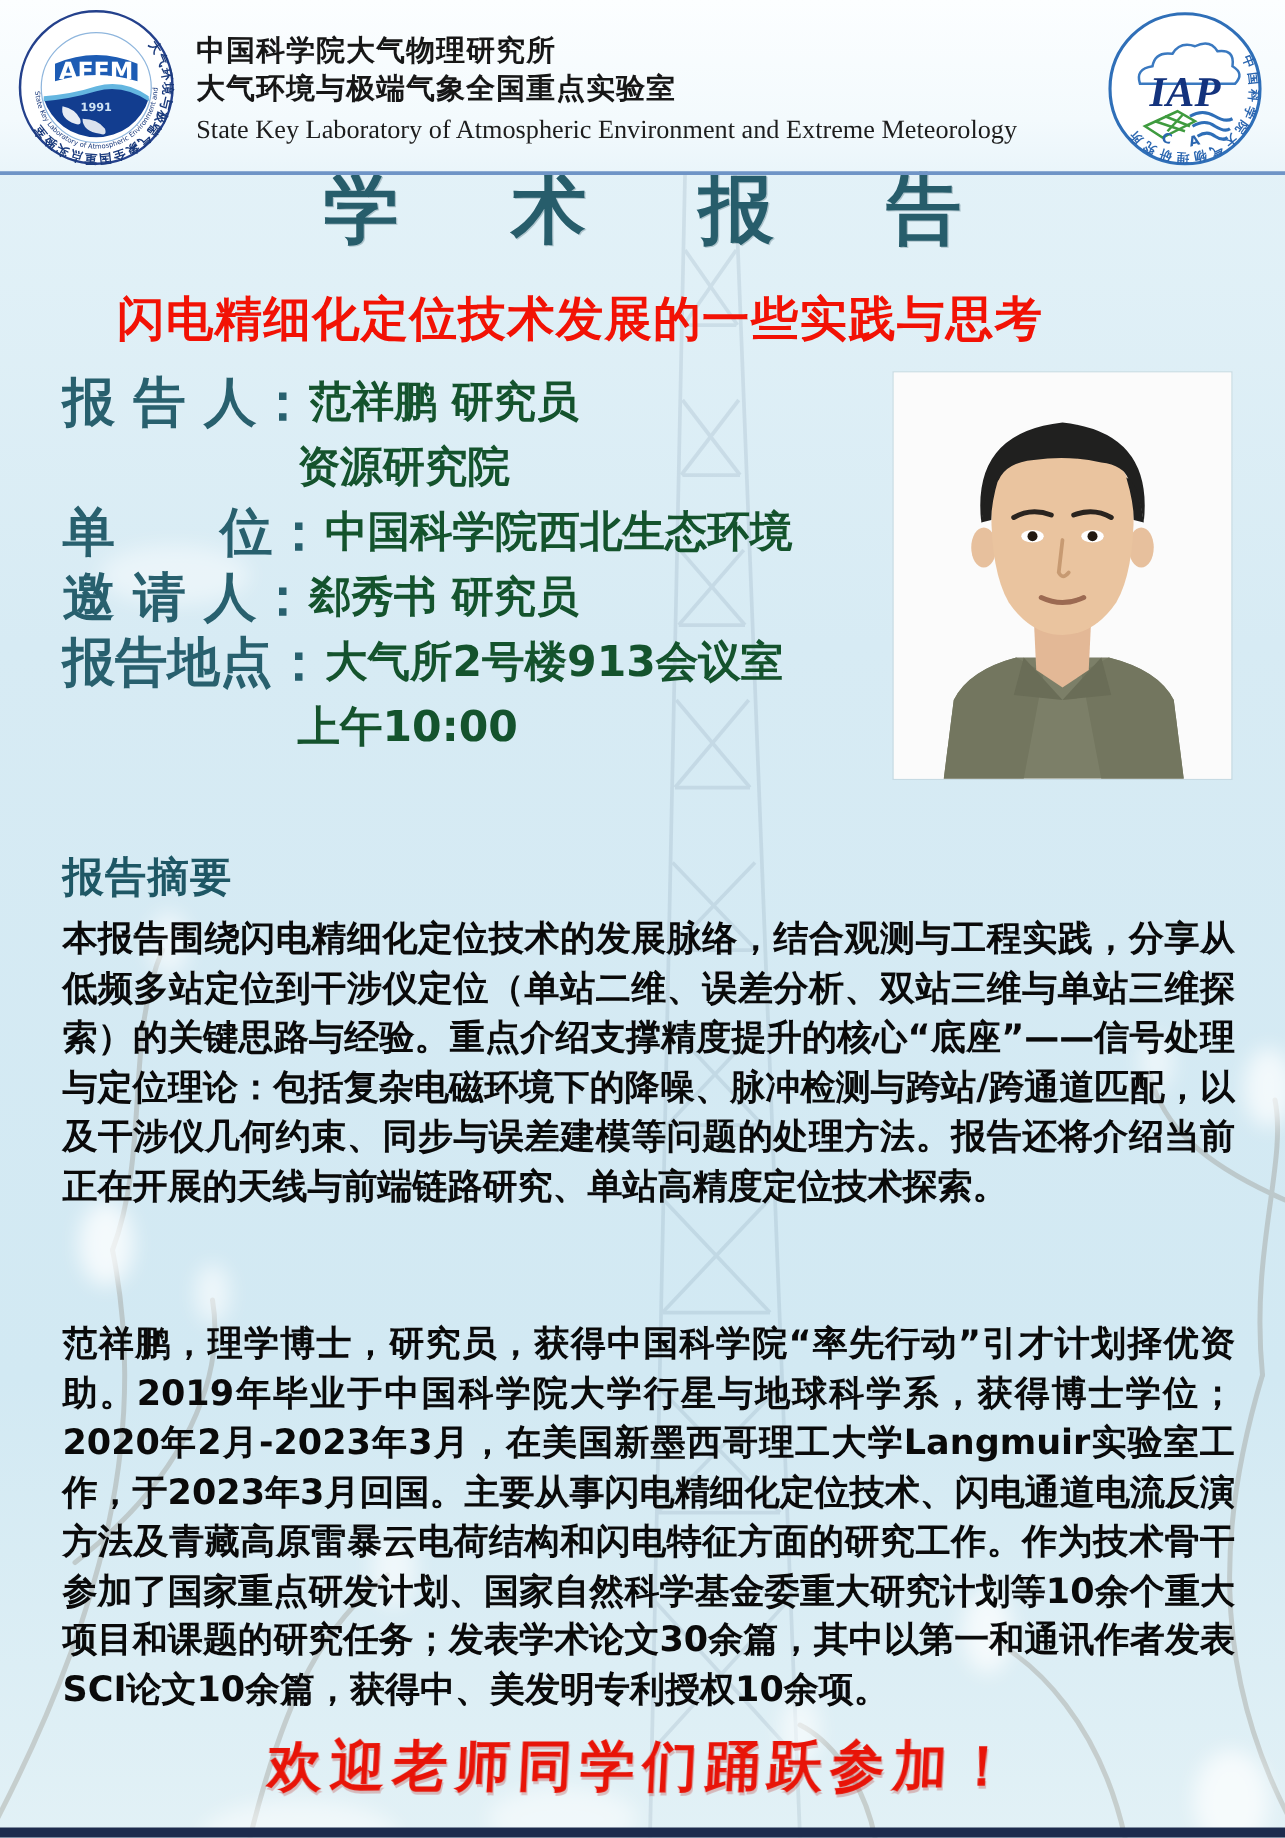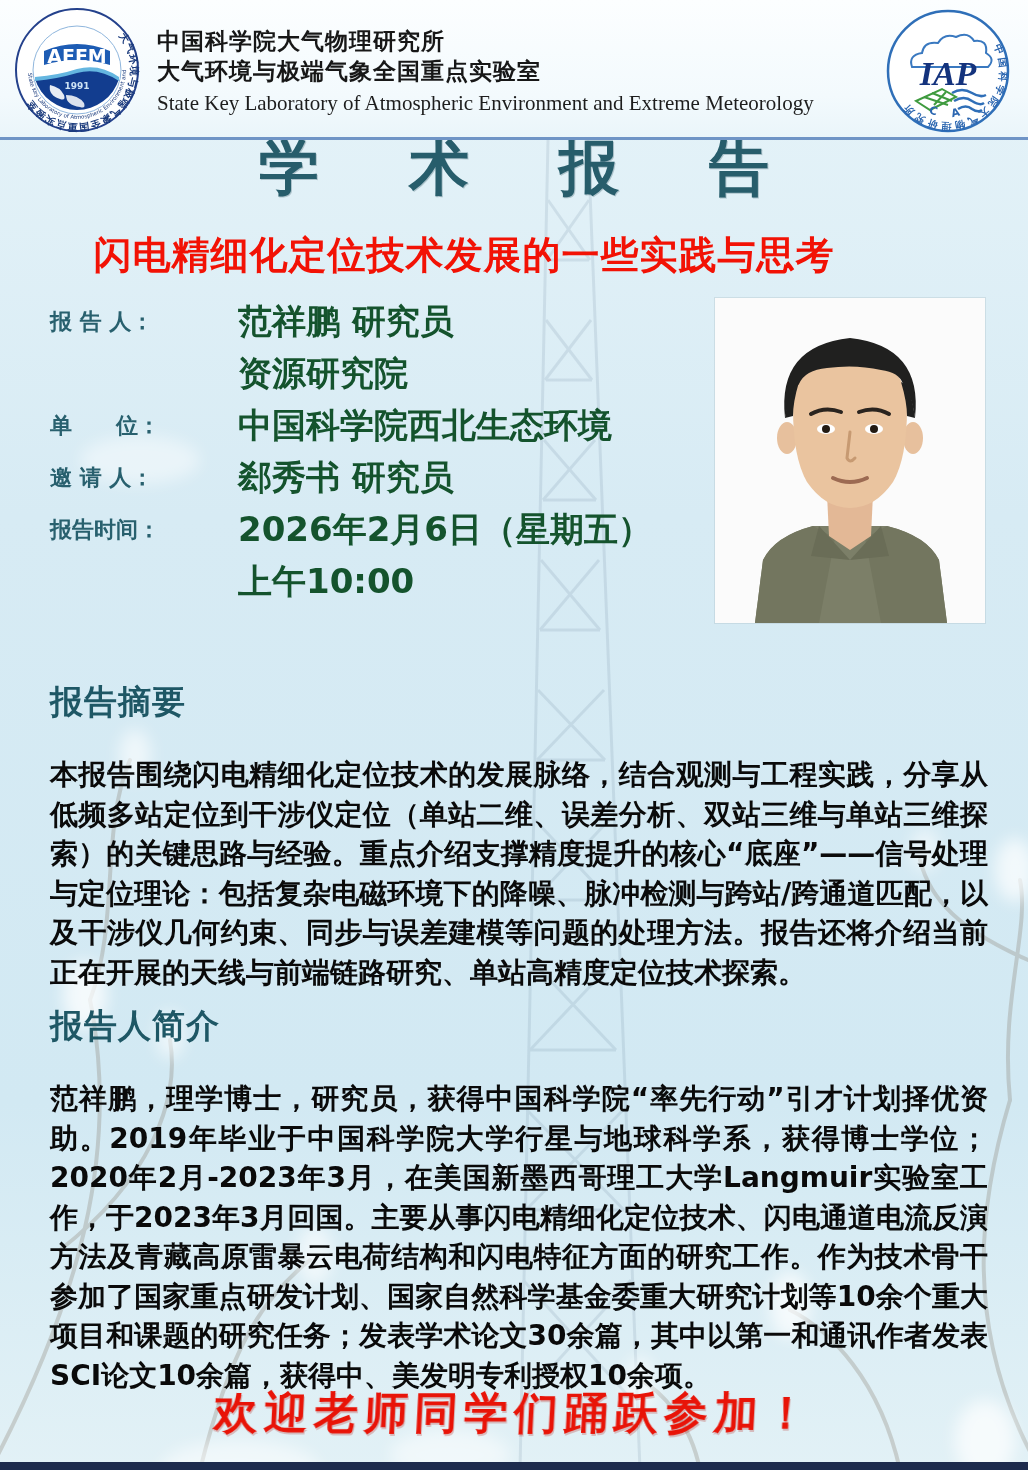--- a/index.html
+++ b/index.html
@@ -42,42 +42,42 @@
   .subtitle{
     position:absolute;left:0;top:230px;width:928px;z-index:2;
     text-align:center;font-size:38px;font-weight:900;color:#f21205;
     letter-spacing:1px;white-space:nowrap;
   }
 
   
   .info{position:absolute;left:50px;top:296px;width:660px;z-index:2;}
   .info-row{display:flex;height:52px;align-items:center;}
   .info-row .lbl{
-    flex:0 0 188px;font-size:22px;font-weight:bold;color:#28606e;white-space:pre;
+    flex:0 0 188px;font-size:42px;font-weight:bold;color:#28606e;white-space:pre;
   }
   .info-row .val{
     font-size:34px;font-weight:bold;color:#14532d;white-space:nowrap;
   }
   .photo-frame{
     position:absolute;left:715px;top:298px;width:270px;height:325px;z-index:2;
     background:#fdfdfd;box-shadow:0 0 0 1px rgba(150,170,180,.25);
   }
   .photo-frame svg{display:block;width:100%;height:100%;}
 
   
   .sec-head{
     position:absolute;left:50px;z-index:2;
     font-size:33px;font-weight:900;color:#1e5765;letter-spacing:1px;text-align:center;
   }
   .abstract-head{top:680px;}
   .bio-head{top:1004px;}
   .para{
     position:absolute;left:50px;width:938px;z-index:2;
     font-size:28px;font-weight:bold;color:#0a0a0a;
-    line-height:39.5px;text-align:justify;text-justify:inter-ideograph;margin-top:24px;
+    line-height:39.5px;text-align:justify;text-justify:inter-ideograph;
   }
   .abstract-text{top:731px;}
   .bio-text{top:1055px;}
 
   
   .footer{
     position:absolute;left:0;top:1384px;width:1028px;z-index:2;
     text-align:center;font-size:44px;font-weight:900;color:#e81408;
     letter-spacing:6px;transform:skewX(-3deg);white-space:nowrap;
     text-shadow:1px 2px 0 rgba(180,20,10,.25);
@@ -238,22 +238,22 @@
     </div>
     <div class="info-row">
       <span class="lbl">单　　位：</span>
       <span class="val">中国科学院西北生态环境</span>
     </div>
     <div class="info-row">
       <span class="lbl">邀 请 人：</span>
       <span class="val">郄秀书 研究员</span>
     </div>
     <div class="info-row">
-      <span class="lbl">报告时间：</span>
-      <span class="val">2026年2月6日（星期五）</span>
+      <span class="lbl">报告地点：</span>
+      <span class="val">大气所2号楼913会议室</span>
     </div>
     <div class="info-row">
       <span class="lbl"></span>
       <span class="val">上午10:00</span>
     </div>
   </div>
 
   <div class="photo-frame">
     <svg viewBox="0 0 270 325">
       <rect x="0" y="0" width="270" height="325" fill="#fbfbfb"></rect>
@@ -286,18 +286,17 @@
 
       <path d="M 135 134 L 132 160 Q 135 166 140 160" stroke="#c79a72" stroke-width="3" fill="none" stroke-linecap="round"></path>
 
       <path d="M 118 180 Q 135 188 152 180" stroke="#9c6a52" stroke-width="4" fill="none" stroke-linecap="round"></path>
     </svg>
   </div>
 
   <div class="sec-head abstract-head">报告摘要</div>
   <div class="para abstract-text">本报告围绕闪电精细化定位技术的发展脉络，结合观测与工程实践，分享从低频多站定位到干涉仪定位（单站二维、误差分析、双站三维与单站三维探索）的关键思路与经验。重点介绍支撑精度提升的核心“底座”——信号处理与定位理论：包括复杂电磁环境下的降噪、脉冲检测与跨站/跨通道匹配，以及干涉仪几何约束、同步与误差建模等问题的处理方法。报告还将介绍当前正在开展的天线与前端链路研究、单站高精度定位技术探索。</div>
 
-  <div class="sec-head bio-head">报告人简介</div>
   <div class="para bio-text">范祥鹏，理学博士，研究员，获得中国科学院“率先行动”引才计划择优资助。2019年毕业于中国科学院大学行星与地球科学系，获得博士学位；2020年2月-2023年3月，在美国新墨西哥理工大学Langmuir实验室工作，于2023年3月回国。主要从事闪电精细化定位技术、闪电通道电流反演方法及青藏高原雷暴云电荷结构和闪电特征方面的研究工作。作为技术骨干参加了国家重点研发计划、国家自然科学基金委重大研究计划等10余个重大项目和课题的研究任务；发表学术论文30余篇，其中以第一和通讯作者发表SCI论文10余篇，获得中、美发明专利授权10余项。</div>
 
   <div class="footer">欢迎老师同学们踊跃参加！</div>
   <div class="bottom-bar"></div>
 </div>
 
 </body></html>

